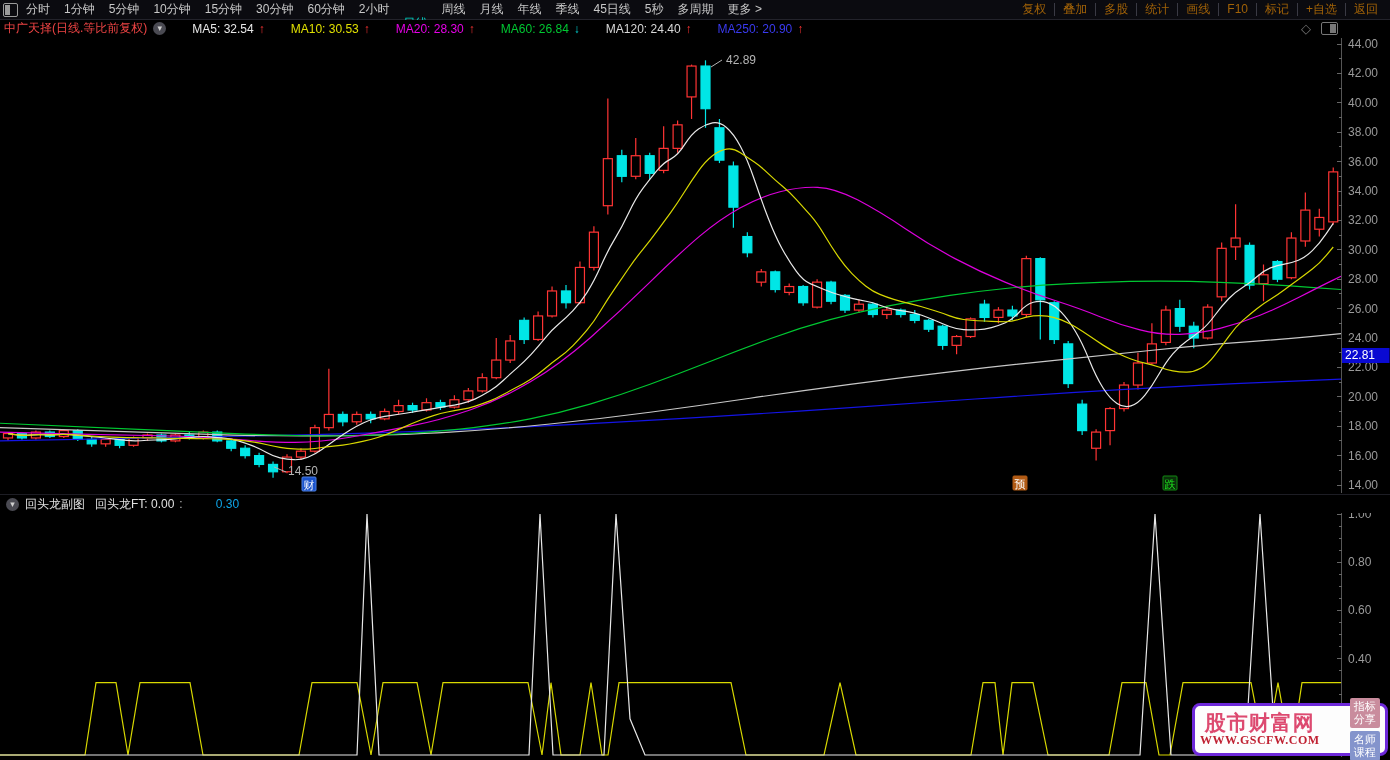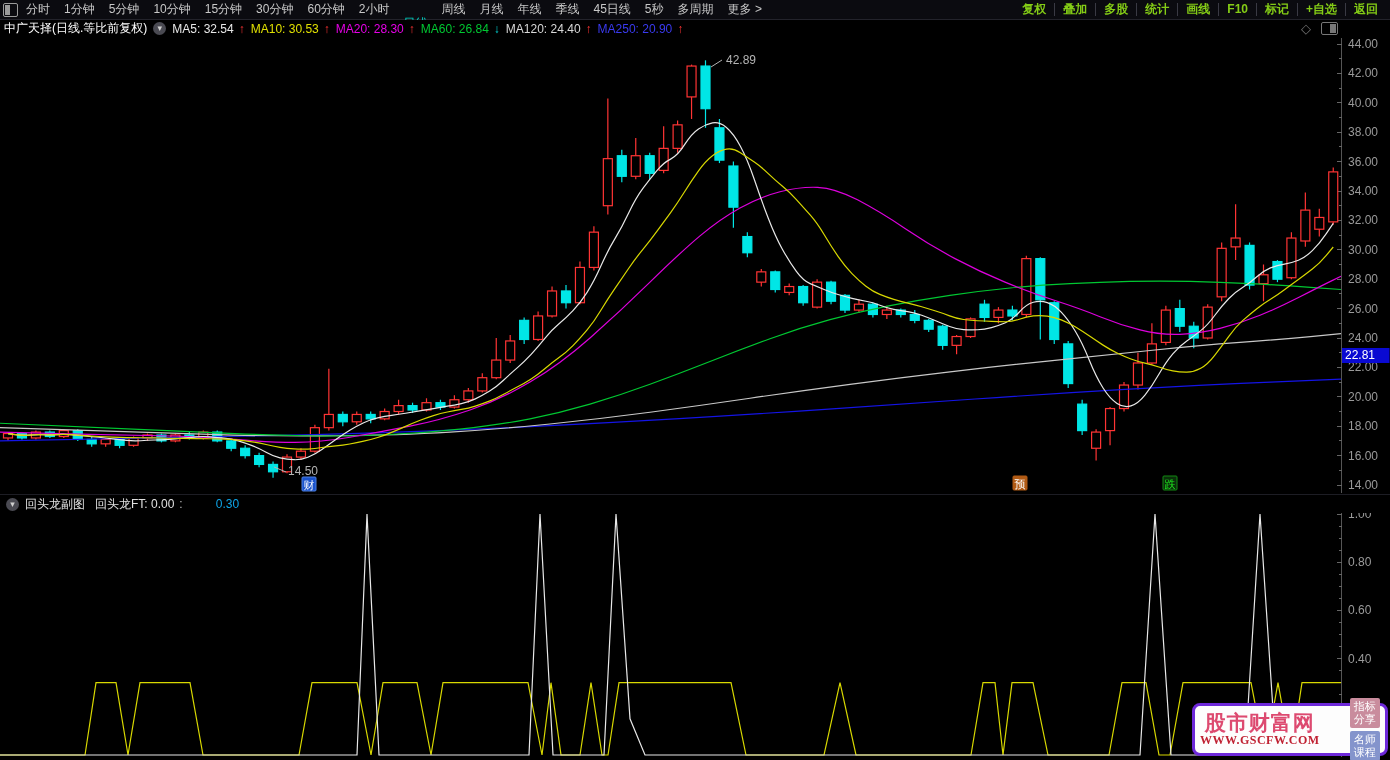--- a/index.html
+++ b/index.html
@@ -7,28 +7,28 @@
           font-family:"Liberation Sans","DejaVu Sans",sans-serif;font-size:12px;color:#ccc;}
   
   .toolbar{position:absolute;left:0;top:0;width:1390px;height:19px;background:#0b0b10;
            border-bottom:1px solid #23232b;display:flex;align-items:center;white-space:nowrap;}
   .appicon{width:13px;height:12px;border:1px solid #9a9a9a;border-radius:2px;margin:0 8px 0 3px;position:relative;flex:none;}
   .appicon::after{content:"";position:absolute;left:1px;top:1px;bottom:1px;width:5px;background:#9a9a9a;}
   .menu-left{display:flex;gap:14px;align-items:center;}
   .menu-left .item{color:#c8c8c8;cursor:default;}
   .menu-left .item.active{color:#00d2c3;margin-top:28px;}
   .menu-right{margin-left:auto;display:flex;align-items:center;padding-right:4px;}
-  .menu-right .rit{color:#84cc16;padding:0 8px;border-left:1px solid #3a3a44;line-height:13px;font-weight:bold;}
+  .menu-right .rit{color:#a16207;padding:0 8px;border-left:1px solid #3a3a44;line-height:13px;}
   .menu-right .rit:first-child{border-left:none;}
   
   .titlebar{position:absolute;left:0;top:20px;width:1390px;height:17px;display:flex;align-items:center;white-space:nowrap;background:#000;}
-  .stock-title{color:#ffffff;margin-left:4px;text-align:right;}
+  .stock-title{color:#ef4444;margin-left:4px;text-align:right;}
   .circle-ic{display:inline-flex;align-items:center;justify-content:center;width:13px;height:13px;border-radius:50%;
              background:#4a4a52;color:#d0d0d0;font-size:9px;line-height:13px;margin:0 6px;flex:none;}
-  .ma-seg{margin-right:4px;}
+  .ma-seg{margin-right:4px;margin-left:20px;}
   .ma-arrow{margin:0 6px 0 1px;font-size:12px;}
   .corner{margin-left:auto;display:flex;align-items:center;gap:10px;padding-right:52px;color:#777;}
   .corner .diamond{font-size:13px;}
   .lay-ic{width:15px;height:11px;border:1px solid #777;border-radius:2px;position:relative;}
   .lay-ic::after{content:"";position:absolute;right:1px;top:1px;bottom:1px;width:6px;background:#777;}
   
   .subheader{position:absolute;left:0;top:494px;width:1390px;height:18px;display:flex;align-items:center;
              background:#000;border-top:1px solid #1d1d24;white-space:nowrap;}
   .subheader .name{color:#e0e0e0;margin-right:10px;}
   .subheader .series{color:#e0e0e0;}

